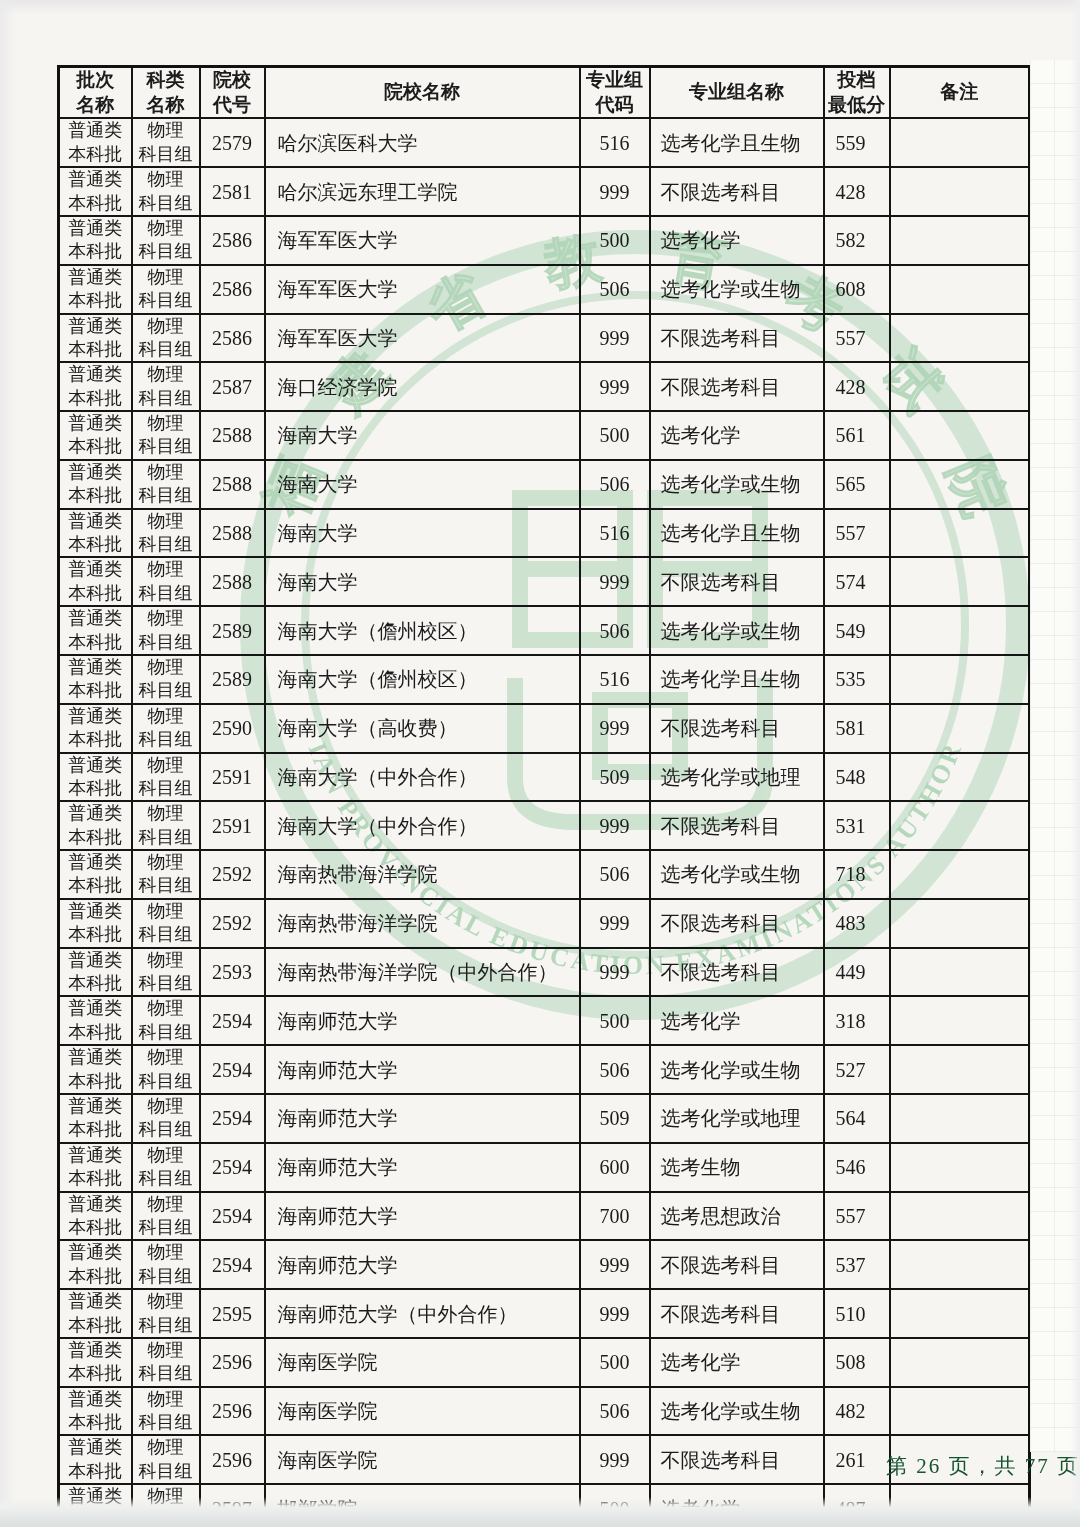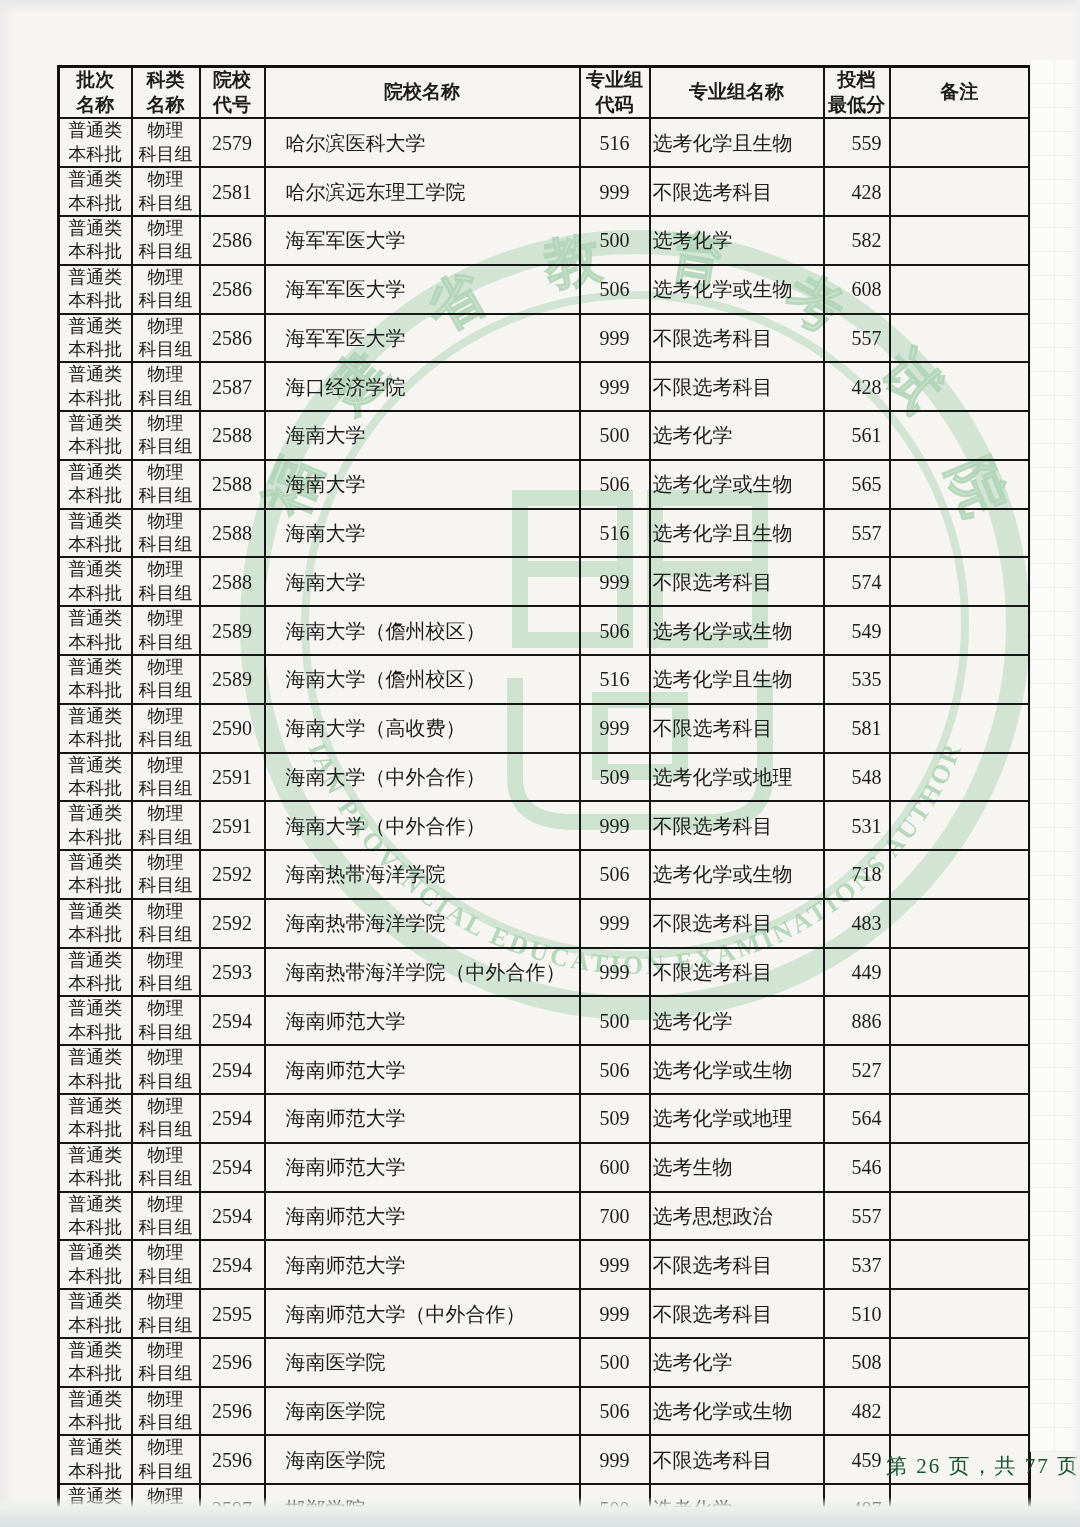--- a/index.html
+++ b/index.html
@@ -49,23 +49,23 @@
     font-size:20px;
     line-height:1.3;
     text-align:center;
     vertical-align:middle;
     overflow:hidden;
   }
   .score-table thead tr{height:43px;}
   .score-table tbody tr{height:45.69px;}
   .score-table th{font-weight:600;white-space:pre-line;font-size:19px;}
   td.cell-batch,td.cell-subject{white-space:pre-line;font-size:18px;margin-left:48px;}
-  td.cell-school-name{text-align:left;padding-left:20px;margin-top:16px;}
-  td.cell-group-name{text-align:left;padding-left:2px;}
-  td.cell-min-score{text-align:right;padding-right:7px;border-radius:18px;}
+  td.cell-school-name{text-align:left;padding-left:12px;margin-top:16px;}
+  td.cell-group-name{text-align:left;padding-left:10px;}
+  td.cell-min-score{text-align:right;padding-right:23px;border-radius:18px;}
   table.score-table{border:3px solid #111;}
   
   .page-footer{
     position:absolute;left:0;top:1452px;width:1080px;
     text-align:right;font-size:21px;letter-spacing:2px;color:#14532d;
   }
 </style>
 </head>
 <body>
 
@@ -348,21 +348,21 @@
         </tr>
         <tr>
           <td class="cell-batch">普通类
 本科批</td>
           <td class="cell-subject">物理
 科目组</td>
           <td class="cell-school-code">2594</td>
           <td class="cell-school-name">海南师范大学</td>
           <td class="cell-group-code">500</td>
           <td class="cell-group-name">选考化学</td>
-          <td class="cell-min-score">886</td>
+          <td class="cell-min-score">318</td>
           <td class="cell-note"></td>
         </tr>
         <tr>
           <td class="cell-batch">普通类
 本科批</td>
           <td class="cell-subject">物理
 科目组</td>
           <td class="cell-school-code">2594</td>
           <td class="cell-school-name">海南师范大学</td>
           <td class="cell-group-code">506</td>
@@ -456,21 +456,21 @@
         </tr>
         <tr>
           <td class="cell-batch">普通类
 本科批</td>
           <td class="cell-subject">物理
 科目组</td>
           <td class="cell-school-code">2596</td>
           <td class="cell-school-name">海南医学院</td>
           <td class="cell-group-code">999</td>
           <td class="cell-group-name">不限选考科目</td>
-          <td class="cell-min-score">459</td>
+          <td class="cell-min-score">261</td>
           <td class="cell-note"></td>
         </tr>
         <tr>
           <td class="cell-batch">普通类
 本科批</td>
           <td class="cell-subject">物理
 科目组</td>
           <td class="cell-school-code">2597</td>
           <td class="cell-school-name">邯郸学院</td>
           <td class="cell-group-code">500</td>

